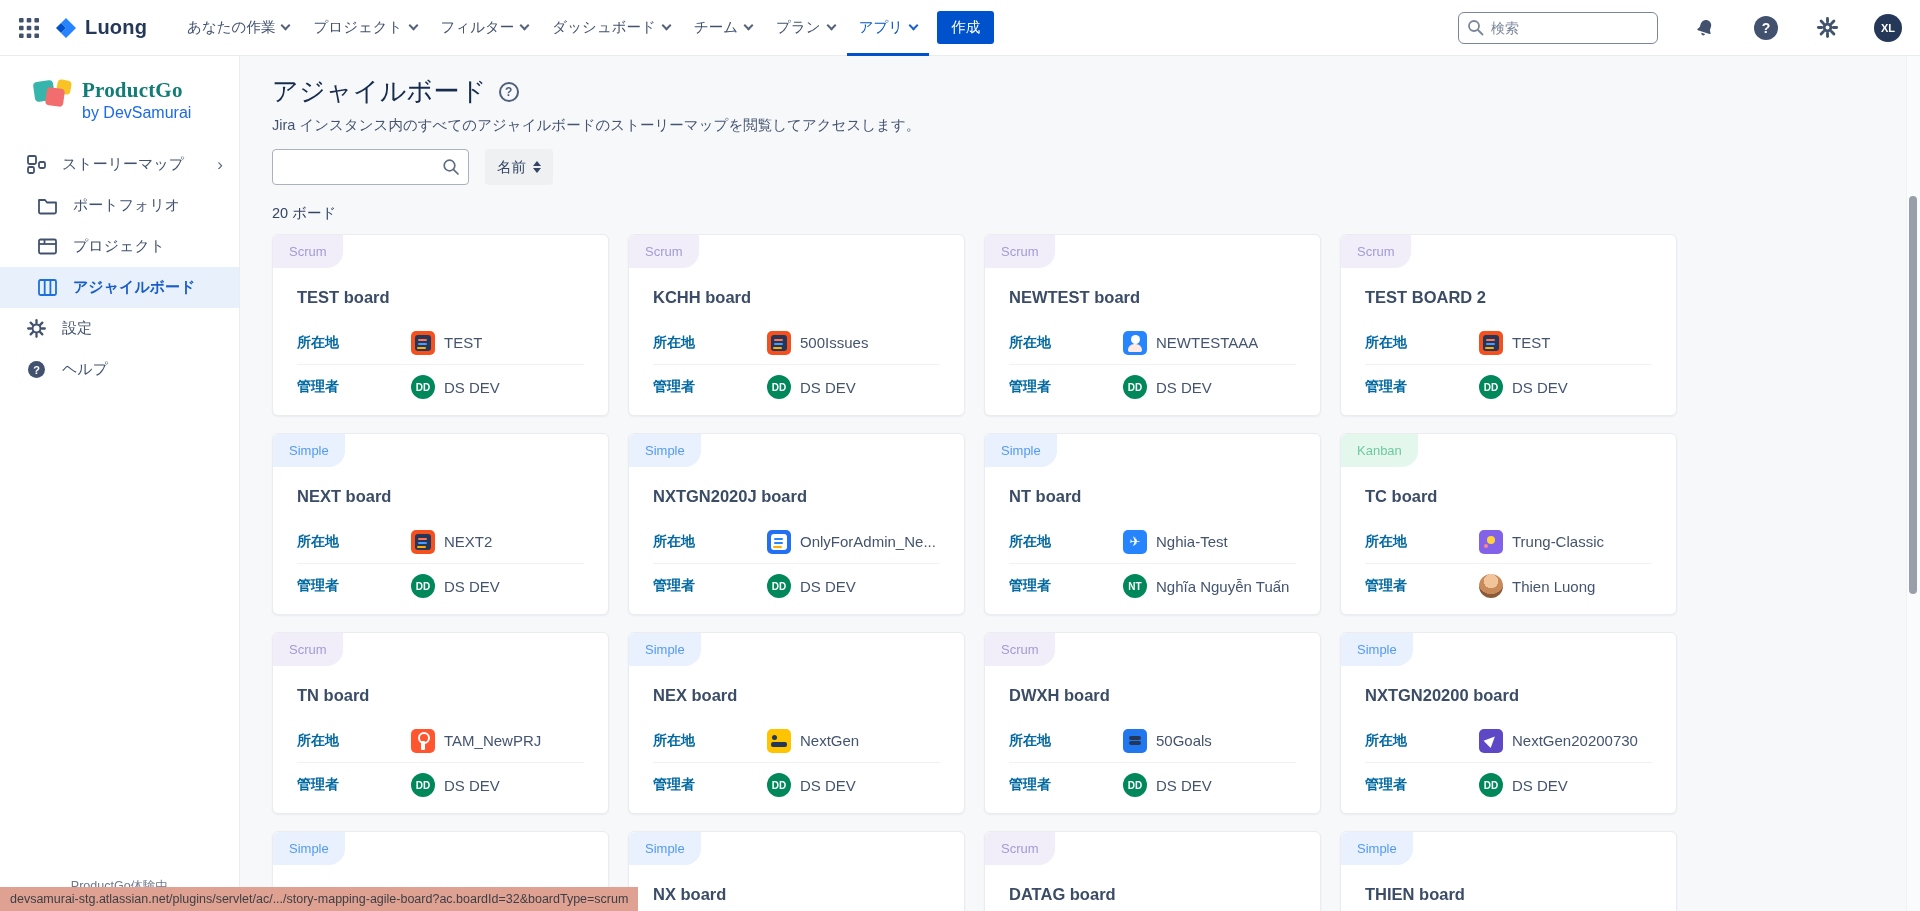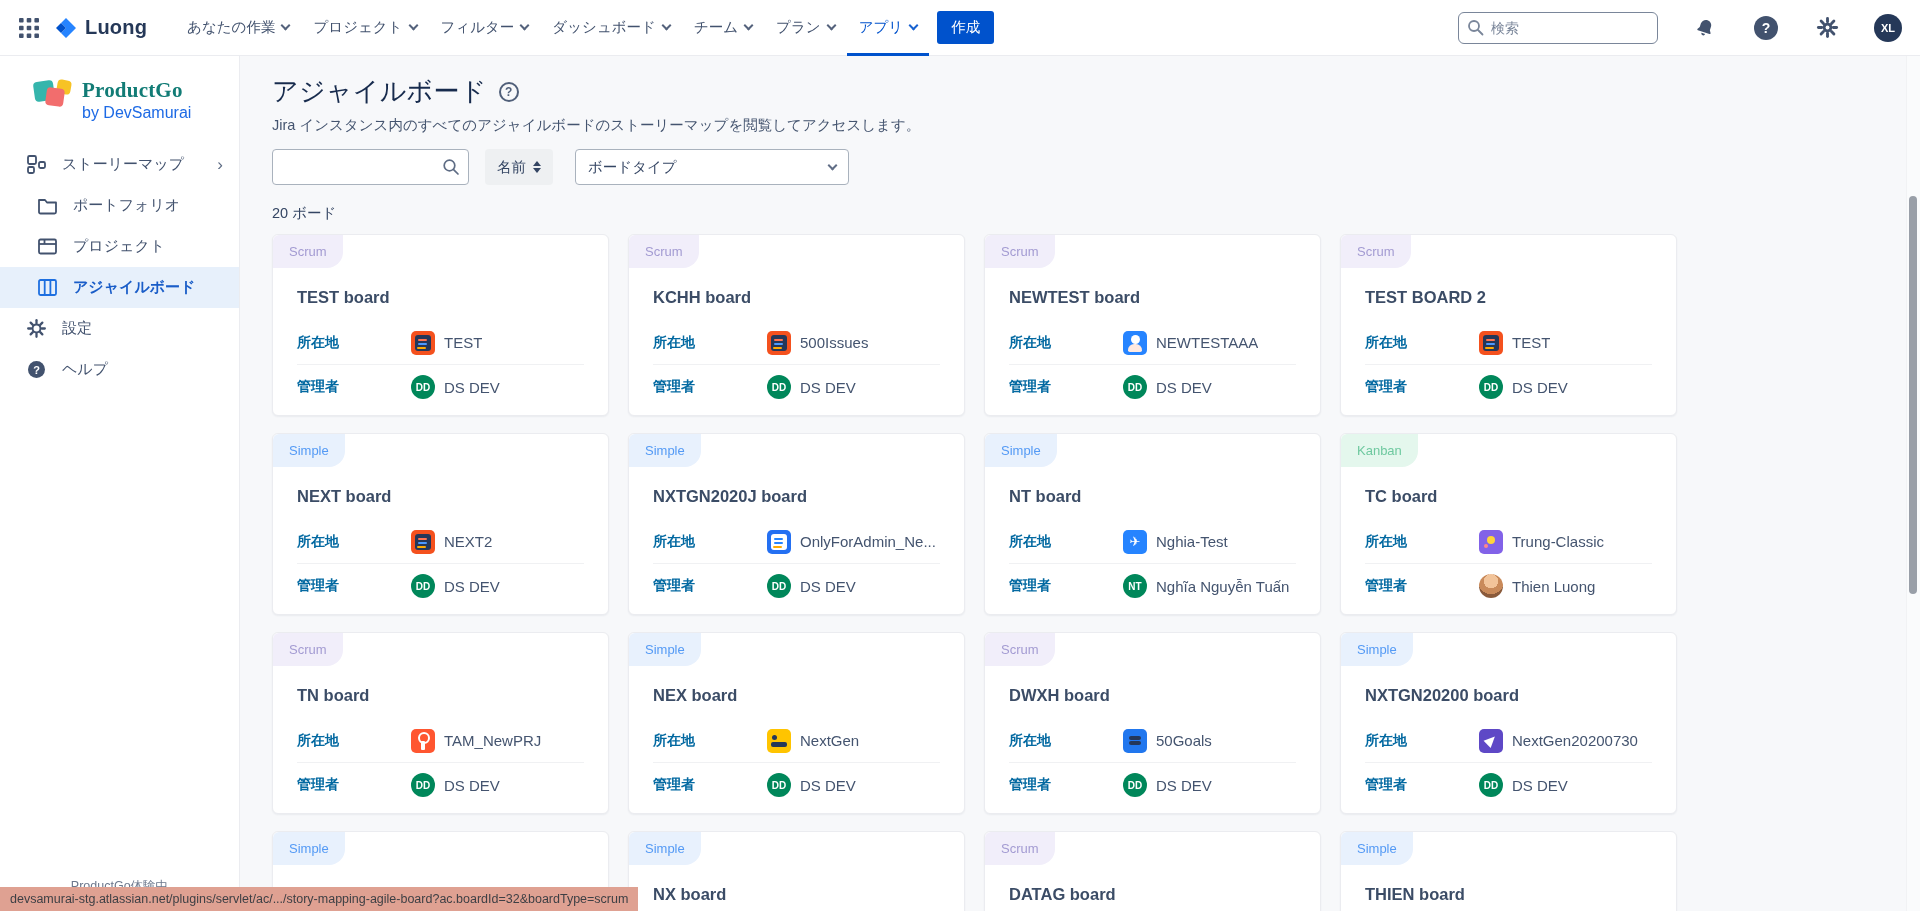--- a/index.html
+++ b/index.html
@@ -352,24 +352,20 @@
           </svg>
       </span>
     </div>
     <button class="sort-btn">
       <span>名前</span>
       <span class="sort-arrows">
           <i class="up"></i>
           <i class="down"></i>
         </span>
     </button>
-    <div class="type-select">
-      <span>ボードタイプ</span>
-      <span class="caret"></span>
-    </div>
   </div>
 
   <div class="count">20 ボード</div>
 
   <section class="grid">
   <article class="card">
     <div class="badge" style="background: rgb(241, 238, 250); color: rgb(163, 155, 210);">Scrum</div>
     <h3 class="card-title">TEST board</h3>
     <div class="crow row-loc">
       <span class="rlabel">所在地</span>

